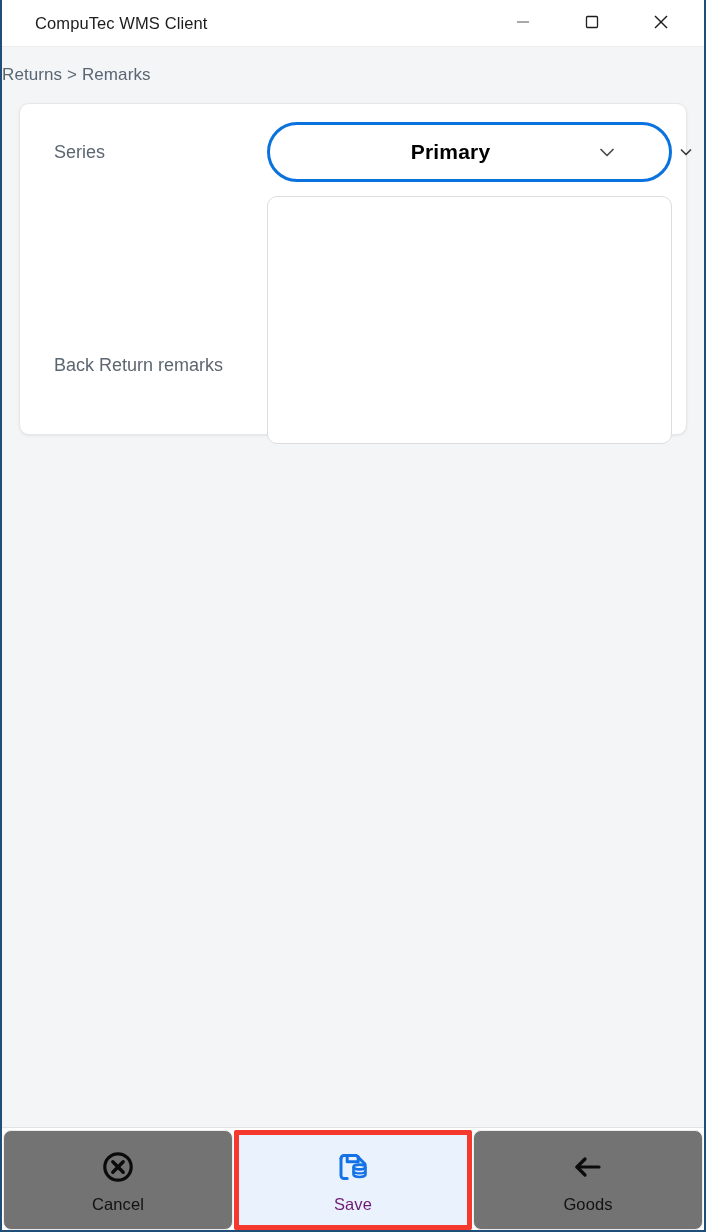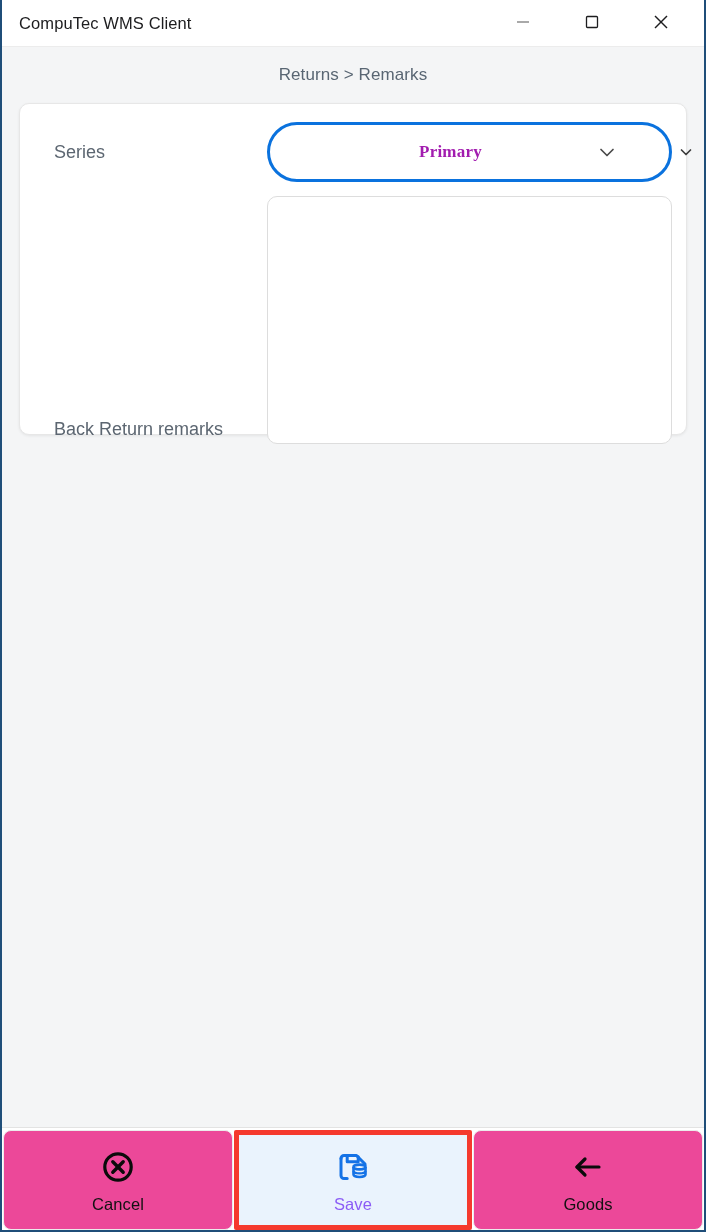--- a/index.html
+++ b/index.html
@@ -29,20 +29,21 @@
 
   
   .titlebar {
     height: 46px;
     min-height: 46px;
     background: #ffffff;
     display: flex;
     align-items: center;
     justify-content: space-between;
     border-bottom: 1px solid #ececec;
+    padding-left: 16px;
   }
   .titlebar-title {
     font-size: 16.5px;
     color: #1d1d1f;
     padding-left: 17px;
     letter-spacing: 0.1px;
     white-space: nowrap;
   }
   .window-controls {
     display: flex;
@@ -63,21 +64,21 @@
   .win-btn.minimize { margin-right: 23px; }
   .win-btn.maximize { margin-right: 23px; }
   .win-btn.close    { margin-right: 20px; }
 
   
   .breadcrumb-bar {
     height: 56px;
     min-height: 56px;
     display: flex;
     align-items: center;
-    justify-content: center;
+    justify-content: flex-start;
     background: #f4f5f6;
   }
   .breadcrumb {
     font-size: 17px;
     color: #596673;
     letter-spacing: 0.1px;
   }
 
   
   .content {
@@ -93,21 +94,21 @@
     border: 1px solid #e7e7e7;
     border-radius: 10px;
     box-shadow: 0 1px 3px rgba(0,0,0,0.07);
     padding: 18px 14px 18px 17px;
     box-sizing: border-box;
     height: 332px;
   }
 
   .form-row {
     display: flex;
-    align-items: flex-end;
+    align-items: center;
   }
   .form-row + .form-row { margin-top: 8px; }
 
   .field-label {
     width: 230px;
     min-width: 230px;
     font-size: 18px;
     color: #5c6671;
     line-height: 30px;
     padding-left: 17px;
@@ -132,25 +133,24 @@
     border-radius: 30px;
     background: #ffffff;
     display: flex;
     align-items: center;
     justify-content: center;
     box-sizing: border-box;
     padding: 0 58px 0 20px;
     cursor: pointer;
   }
   .select-value {
-    font-size: 17px;
+    font-size: 21px;
     font-weight: bold;
-    color: #a21caf;
+    color: #000000;
     letter-spacing: 0.2px;
-    font-family: Liberation Serif, serif;
   }
   .chev-inner {
     position: absolute;
     right: 54px;
     top: 50%;
     transform: translateY(-50%);
     line-height: 0;
   }
   .chev-outer {
     position: absolute;
@@ -186,21 +186,21 @@
     background: #ffffff;
     display: flex;
     align-items: stretch;
     border-top: 1px solid #e3e3e3;
     padding: 2px 0 0 0;
     box-sizing: border-box;
     position: relative;
   }
   .tool-btn {
     flex: 1 1 0;
-    background: #ec4899;
+    background: #737373;
     border: 1px solid #ececec;
     border-radius: 8px;
     margin: 0 1px;
     display: flex;
     flex-direction: column;
     align-items: center;
     justify-content: center;
     gap: 8px;
     cursor: pointer;
     box-sizing: border-box;
@@ -210,21 +210,21 @@
     font-size: 16.5px;
     color: #111111;
     letter-spacing: 0.1px;
   }
   .tool-btn.active {
     background: #eaf3fd;
     border: 5px solid #f5392e;
     border-radius: 2px;
     margin: 0;
   }
-  .tool-btn.active .tool-label { color: #8b5cf6; }
+  .tool-btn.active .tool-label { color: #701a75; }
   .tool-icon {
     line-height: 0;
     display: flex;
     align-items: center;
     justify-content: center;
     height: 40px;
   }
 </style>
 </head>
 <body>

